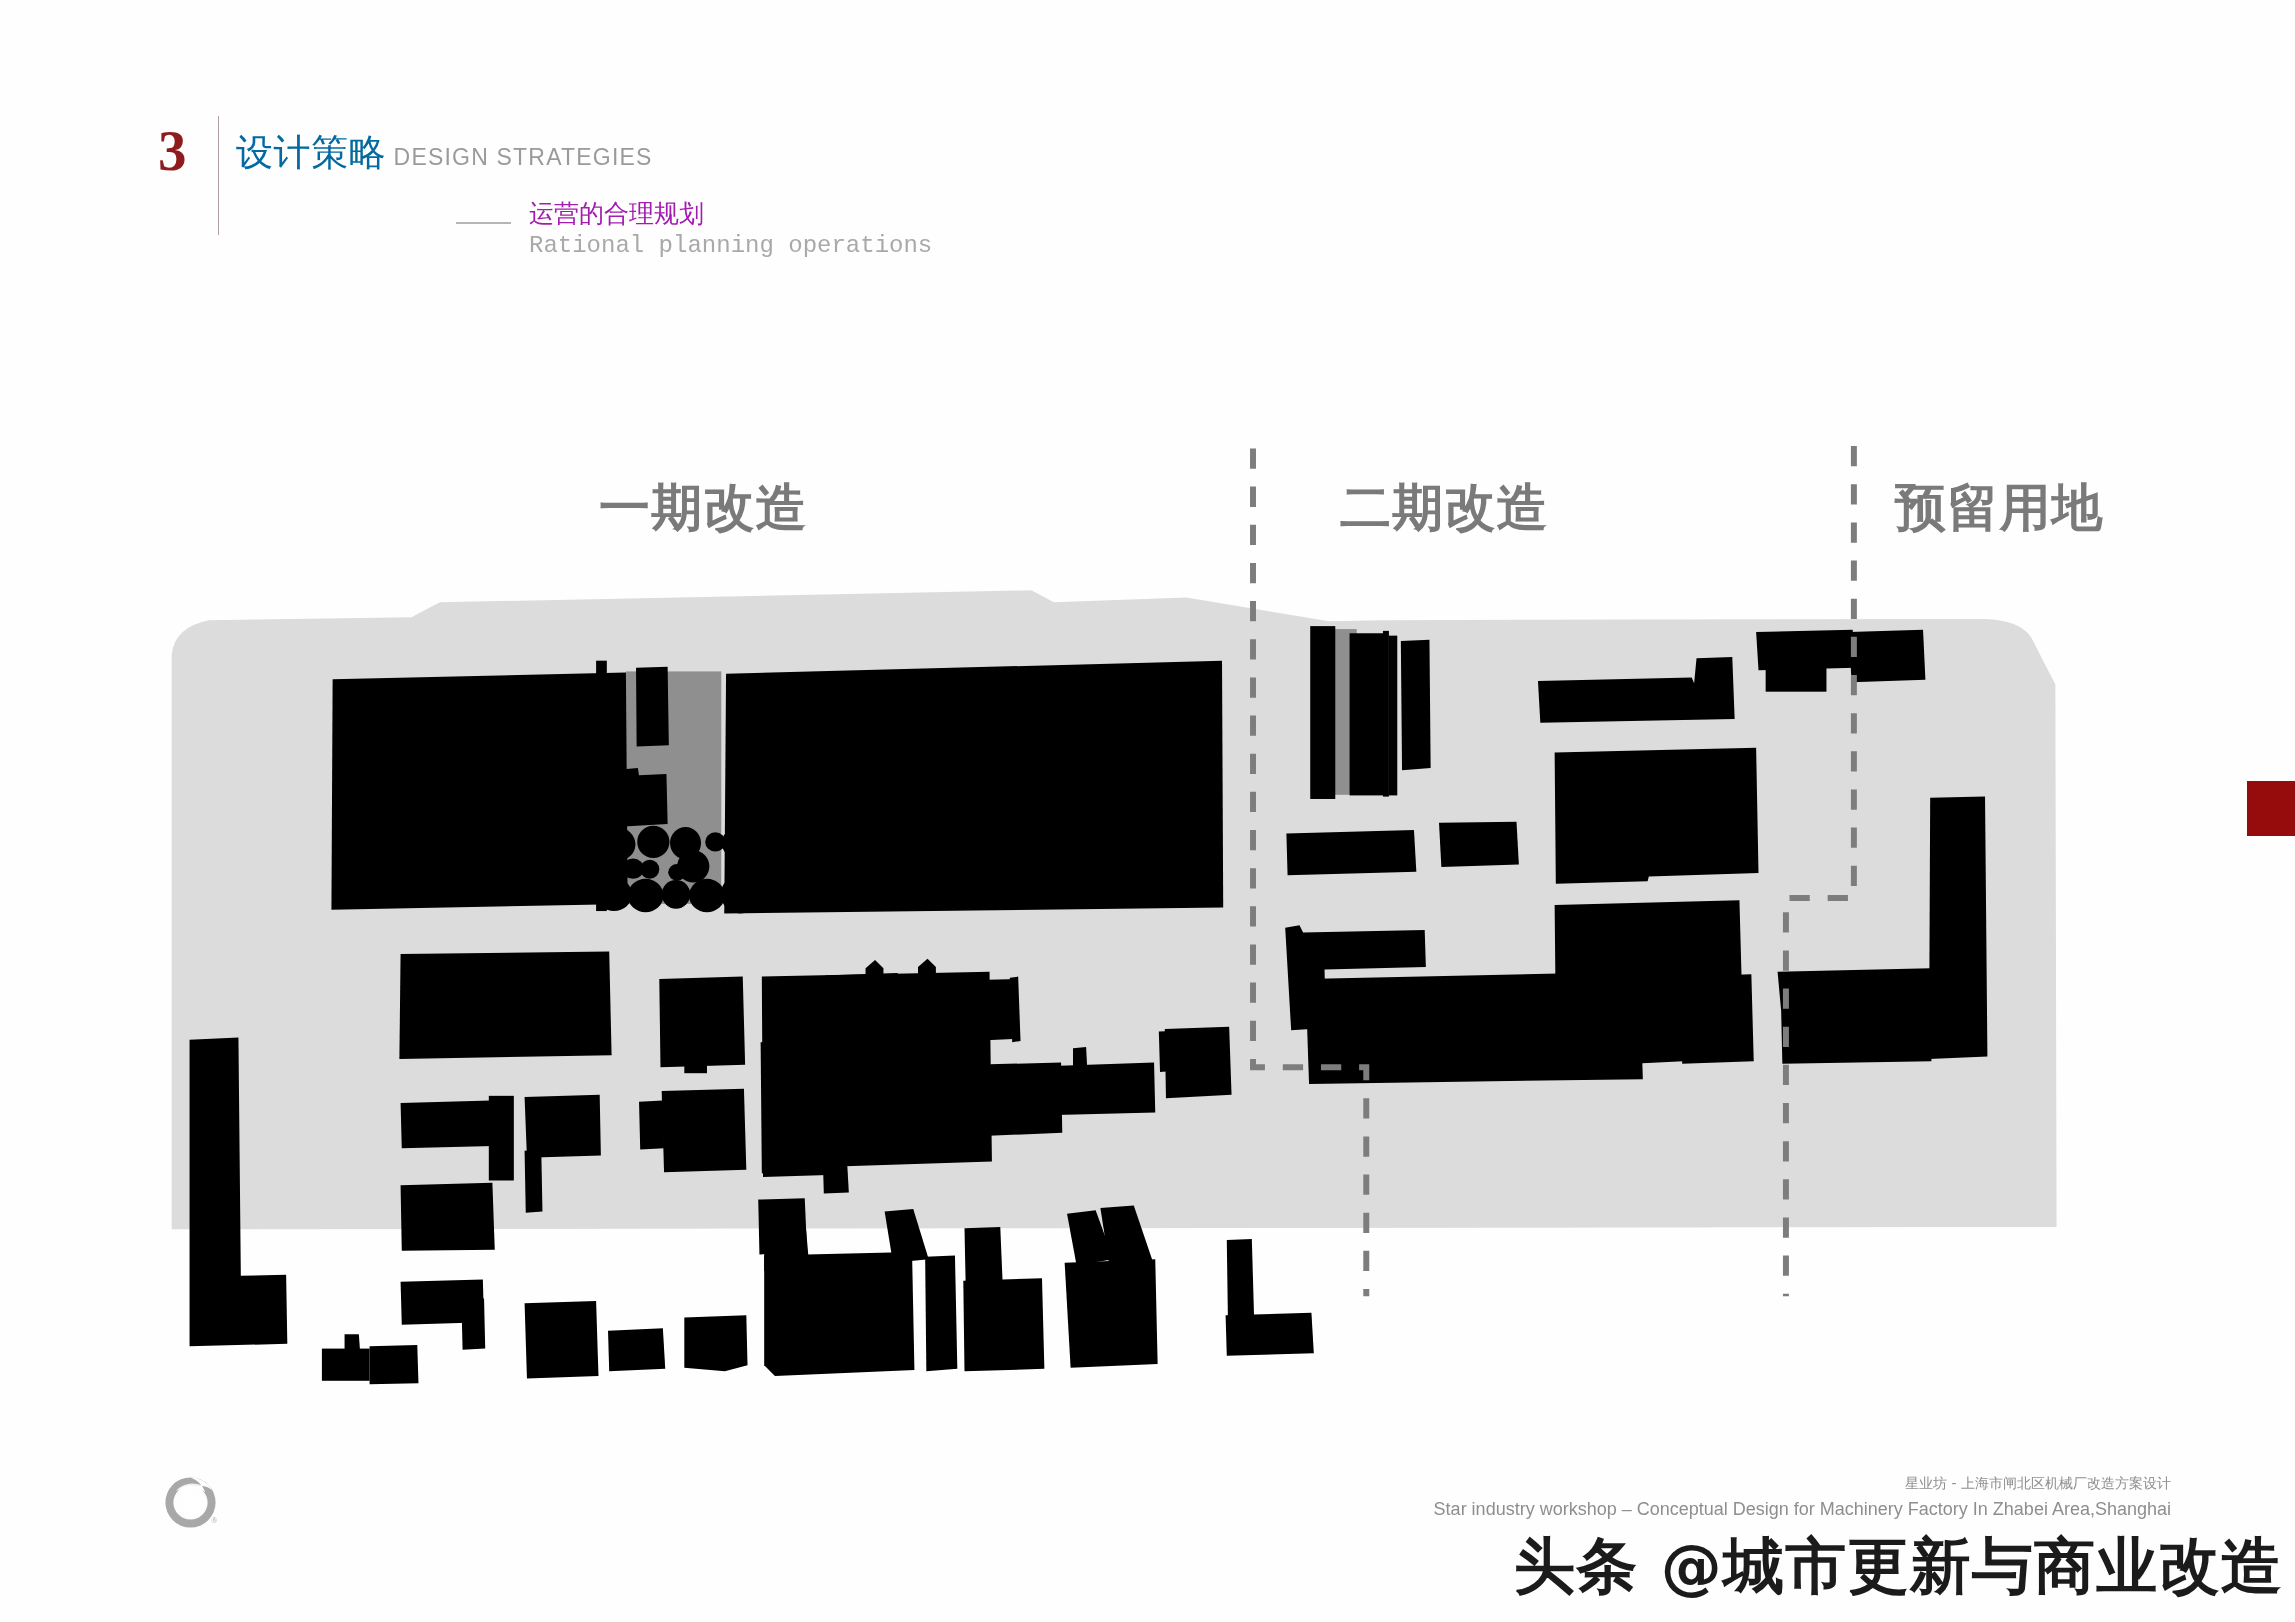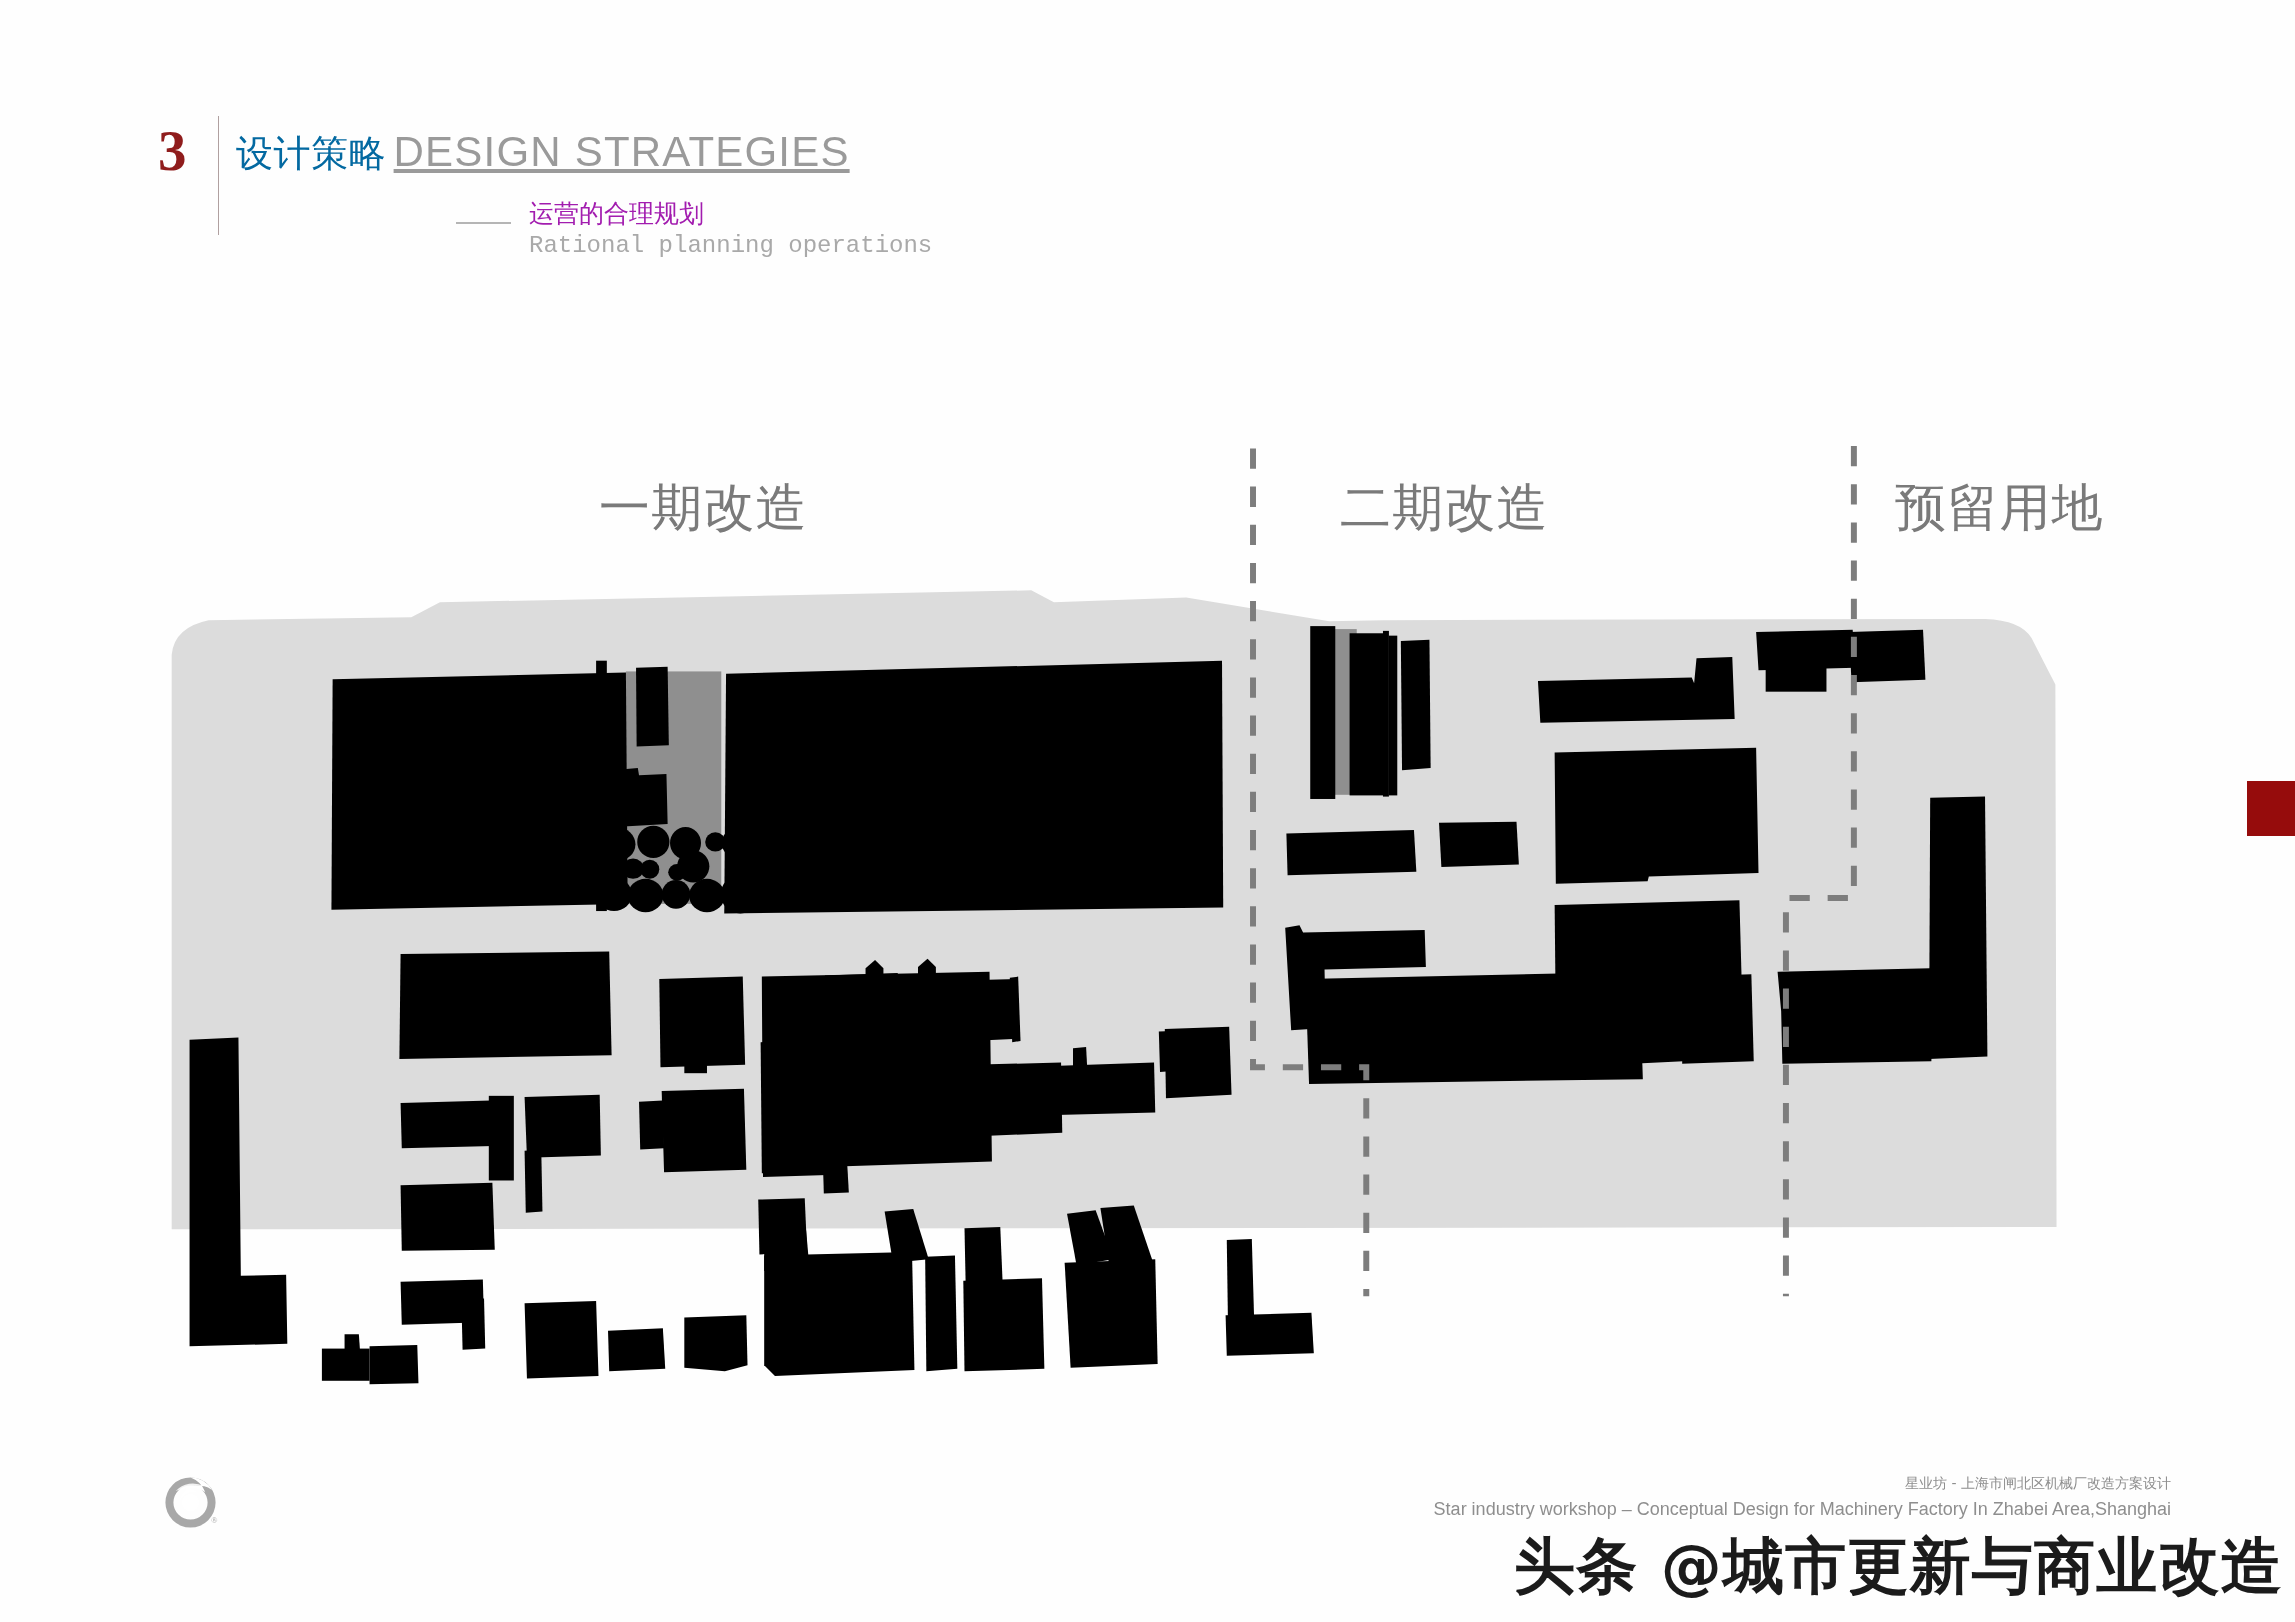--- a/index.html
+++ b/index.html
@@ -19,37 +19,37 @@
   }
   #header-rule{
     position:absolute;left:60px;top:-6px;width:1.2px;height:119px;background:#b0a0a0;
   }
   #title-row{position:absolute;left:78px;top:6px;white-space:nowrap;}
   #title-cn{
     font-size:37px;color:#0369a1;font-weight:normal;letter-spacing:0.6px;
     font-family:Liberation Serif, serif;
   }
   #title-en{
-    font-size:42px;color:#9a9a9a;font-weight:normal;letter-spacing:1.2px;margin-left:7.2px;text-decoration:underline;
+    font-size:23px;color:#9a9a9a;font-weight:normal;letter-spacing:1.2px;margin-left:7.2px;
   }
   #sub-wrap{position:absolute;left:298px;top:75px;}
   #sub-dash{
     position:absolute;left:0px;top:25px;width:55px;height:1.8px;background:#b5b5b5;
   }
   #subtitle-cn{
     position:absolute;left:73px;top:0px;font-size:25px;color:#a21caf;white-space:nowrap;
     font-family:"DejaVu Sans","Liberation Sans",sans-serif;
   }
   #subtitle-en{
     position:absolute;left:73px;top:35px;font-size:24px;color:#a9a9a9;white-space:nowrap;font-family:Liberation Mono, monospace;
   }
 
   
   .phase-label{
-    position:absolute;font-size:51px;font-weight:normal;color:#7a7a7a;white-space:nowrap;
+    position:absolute;font-size:51px;font-weight:bold;color:#7a7a7a;white-space:nowrap;
     font-family:"DejaVu Sans","Liberation Sans",sans-serif;letter-spacing:1.2px;
   }
   #phase-1{left:599px;top:474px;}
   #phase-2{left:1340px;top:474px;}
   #phase-3{left:1895px;top:474px;}
 
   
   #siteplan{position:absolute;left:0;top:0;width:2295px;height:1623px;}
 
   

